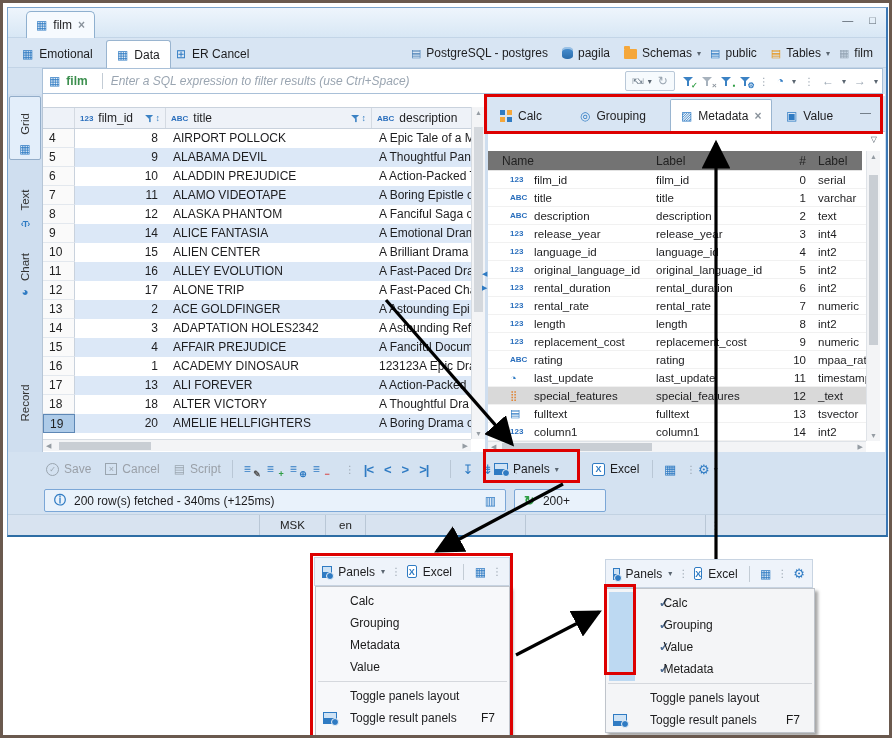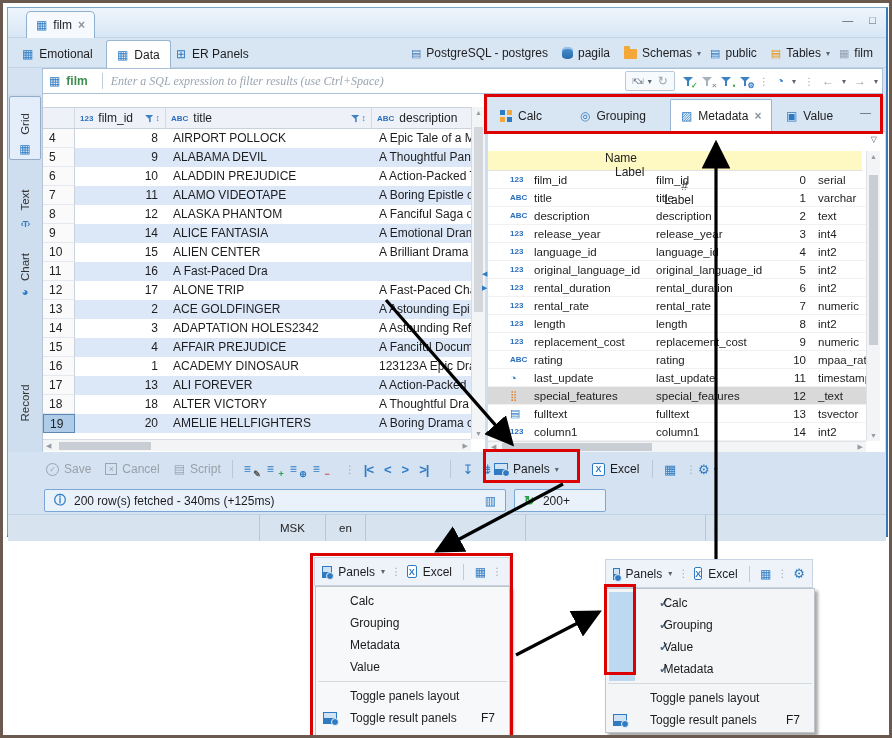--- a/index.html
+++ b/index.html
@@ -34,21 +34,21 @@
   .bc-folder::before { content:""; position:absolute; left:0; top:-3px; width:6px; height:3px; background:#f5a73a; border-radius:1px 1px 0 0; }
   .bc-doc { color:#2f7bc3; }
   .bc-tbl-or { color:#e8920c; }
   .bc-tbl-gray { color:#93a3b3; }
   .bc-caret { color:#5a6570; font-size:8px; }
 
   
   .frow { position:absolute; left:34px; right:3px; top:60px; height:26px; background:#fff; border:1px solid #a9c0d8; display:flex; align-items:center; }
   .frow .tname { color:#3c8f4e; font-weight:bold; margin:0 6px 0 6px; }
   .vbar { width:1px; height:16px; background:#c3ccd5; margin:0 8px; }
-  .phold { color:#9aa5b1; font-style:italic;font-family:Liberation Serif, serif; }
+  .phold { color:#9aa5b1; font-style:italic; }
   .fr-icons { position:absolute; right:4px; top:1px; height:22px; display:flex; align-items:center; gap:8px; }
   .grp { display:flex; align-items:center; gap:6px; border:1px solid #b9c8d8; background:#f6fafd; border-radius:2px; height:20px; padding:0 6px; color:#6a7684; }
   .exp { font-size:8px; letter-spacing:-2px; color:#5a6a7a; }
   .caret-s { font-size:8px; color:#5a6570; }
   .dim { color:#98a4b0; }
   .fn { position:relative; width:11px; height:11px; display:inline-block; }
   .fn::before { content:""; position:absolute; left:0; top:1px; border-left:5.5px solid transparent; border-right:5.5px solid transparent; border-top:5px solid #3b82c4; }
   .fn::after { content:""; position:absolute; left:4.5px; top:5px; width:2px; height:5px; background:#3b82c4; }
   .fn.gray::before { border-top-color:#a7b2bd; } .fn.gray::after { background:#a7b2bd; }
   .fbadge { position:absolute; right:-4px; bottom:-3px; font-size:8px; font-weight:bold; }
@@ -100,21 +100,21 @@
   .ptab { position:absolute; top:4px; height:31px; display:flex; align-items:center; gap:6px; padding:0 10px; }
   .ptab.sel { top:3px; height:33px; background:#fff; border:1px solid #9ab5d0; border-bottom:none; border-radius:2px 2px 0 0; }
   .pico { color:#2f7bc3; font-size:12px; }
   .ic-calc { width:12px; height:12px; background:
       linear-gradient(#2f7bc3,#2f7bc3) 0 0/5px 5px no-repeat,
       linear-gradient(#f5a73a,#f5a73a) 7px 0/5px 5px no-repeat,
       linear-gradient(#f5a73a,#f5a73a) 0 7px/5px 5px no-repeat,
       linear-gradient(#2f7bc3,#2f7bc3) 7px 7px/5px 5px no-repeat; }
   .pmin { position:absolute; right:14px; top:10px; color:#55606b; font-size:11px; }
   .pchev { position:absolute; right:8px; top:41px; color:#55606b; font-size:8px; }
-  .phead { position:absolute; left:0; top:57px; right:23px; height:20px; display:flex; align-items:center; border-bottom:1px solid #e2e2e2; background:#fef9c3; color:#222;flex-direction:column; }
+  .phead { position:absolute; left:0; top:57px; right:23px; height:20px; display:flex; align-items:center; border-bottom:1px solid #e2e2e2; background:#737373; color:#222; }
   .ph-name { width:168px; padding-left:14px; } .ph-label { width:120px; } .ph-num { width:34px; text-align:right; padding-right:4px; } .ph-type { flex:1; padding-left:8px; }
   .prows { position:absolute; left:0; top:77px; right:19px; }
   .prow { height:18px; display:flex; align-items:center; border-bottom:1px solid #f1f1f1; font-size:11.5px; }
   .prow.sel { background:#d9d9d9; }
   .p-name { width:168px; display:flex; align-items:center; padding-left:22px; overflow:hidden; white-space:nowrap; }
   .p-ic { width:24px; flex:0 0 24px; }
   .gi-num, .gi-abc { color:#2a6fbd; font-weight:bold; font-size:8px; }
   .gi-clock { color:#2f7bc3; font-size:11px; }
   .gi-special { color:#e0812f; font-size:10px; }
   .gi-doc { color:#2f7bc3; font-size:11px; }
@@ -152,21 +152,21 @@
   
   .srow { position:absolute; left:0; right:0; top:478px; height:28px; background:#d4e2f1; }
   .sbox { position:absolute; top:3px; height:23px; background:#e9f2fb; border:1px solid #7ba7d7; border-radius:2px; display:flex; align-items:center; gap:8px; padding:0 9px; }
   .sbox1 { left:36px; width:462px; }
   .sbox2 { left:506px; width:92px; }
   .infog { color:#2f7bc3; font-weight:bold; }
   .rowsg { color:#2f7bc3; margin-left:auto; font-size:12px; }
   .refg { color:#2f9e44; font-weight:bold; font-size:13px; }
 
   
-  .sbar { position:absolute; left:0; right:0; top:506px; height:27px; background:#d8e3f0; border-top:1px solid #c2d2e2; display:flex; }
+  .sbar { position:absolute; left:0; right:0; top:506px; height:21px; background:#d8e3f0; border-top:1px solid #c2d2e2; display:flex; }
   .seg { border-right:1px solid #b9c7d6; display:flex; align-items:center; justify-content:center; font-size:11.5px; color:#222; }
   .seg.last { border-right:none; justify-content:flex-start; padding-left:4px; }
 
   
   .pop-tb { position:absolute; height:29px; background:#eef3fa; border:1px solid #c8d4e2; display:flex; align-items:center; gap:6px; padding:0 7px; z-index:40; }
   .pop-tb .vbar { margin:0 5px; }
   .pop-left-tb { left:311px; top:554px; width:196px; }
   .pop-right-tb { left:602px; top:556px; width:208px; overflow:hidden; }
   .menu { position:absolute; background:#f7f8fa; border:1px solid #bfc4cb; box-shadow:3px 3px 3px rgba(0,0,0,.35); z-index:40; padding-top:3px; }
   .menu-left { left:312px; top:583px; width:195px; height:151px; }
@@ -211,21 +211,21 @@
       <div class="nav-tab" style="left:4px;">
         <span class="glyph-tbl">▦</span>
         <span>Emotional</span>
       </div>
       <div class="nav-tab sel" style="left:98px;">
         <span class="glyph-tbl">▦</span>
         <span>Data</span>
       </div>
       <div class="nav-tab" style="left:158px;">
         <span class="glyph-er">⊞</span>
-        <span>ER Panels</span>
+        <span>ER Cancel</span>
       </div>
       <div class="bc">
 
           <div class="bc-item">
             <span class="bci bc-srv">▤</span>
             <span>PostgreSQL - postgres</span>
             <span class="bc-caret"></span>
           </div>
 
           <div class="bc-item">
@@ -386,20 +386,21 @@
             <div class="grow">
               <div class="c-num">10</div>
               <div class="c-id">15</div>
               <div class="c-title">ALIEN CENTER</div>
               <div class="c-desc">A Brilliant Drama</div>
             </div>
 
             <div class="grow alt">
               <div class="c-num">11</div>
               <div class="c-id">16</div>
+              <div class="c-title">ALLEY EVOLUTION</div>
               <div class="c-desc">A Fast-Paced Dra</div>
             </div>
 
             <div class="grow">
               <div class="c-num">12</div>
               <div class="c-id">17</div>
               <div class="c-title">ALONE TRIP</div>
               <div class="c-desc">A Fast-Paced Cha</div>
             </div>
 

